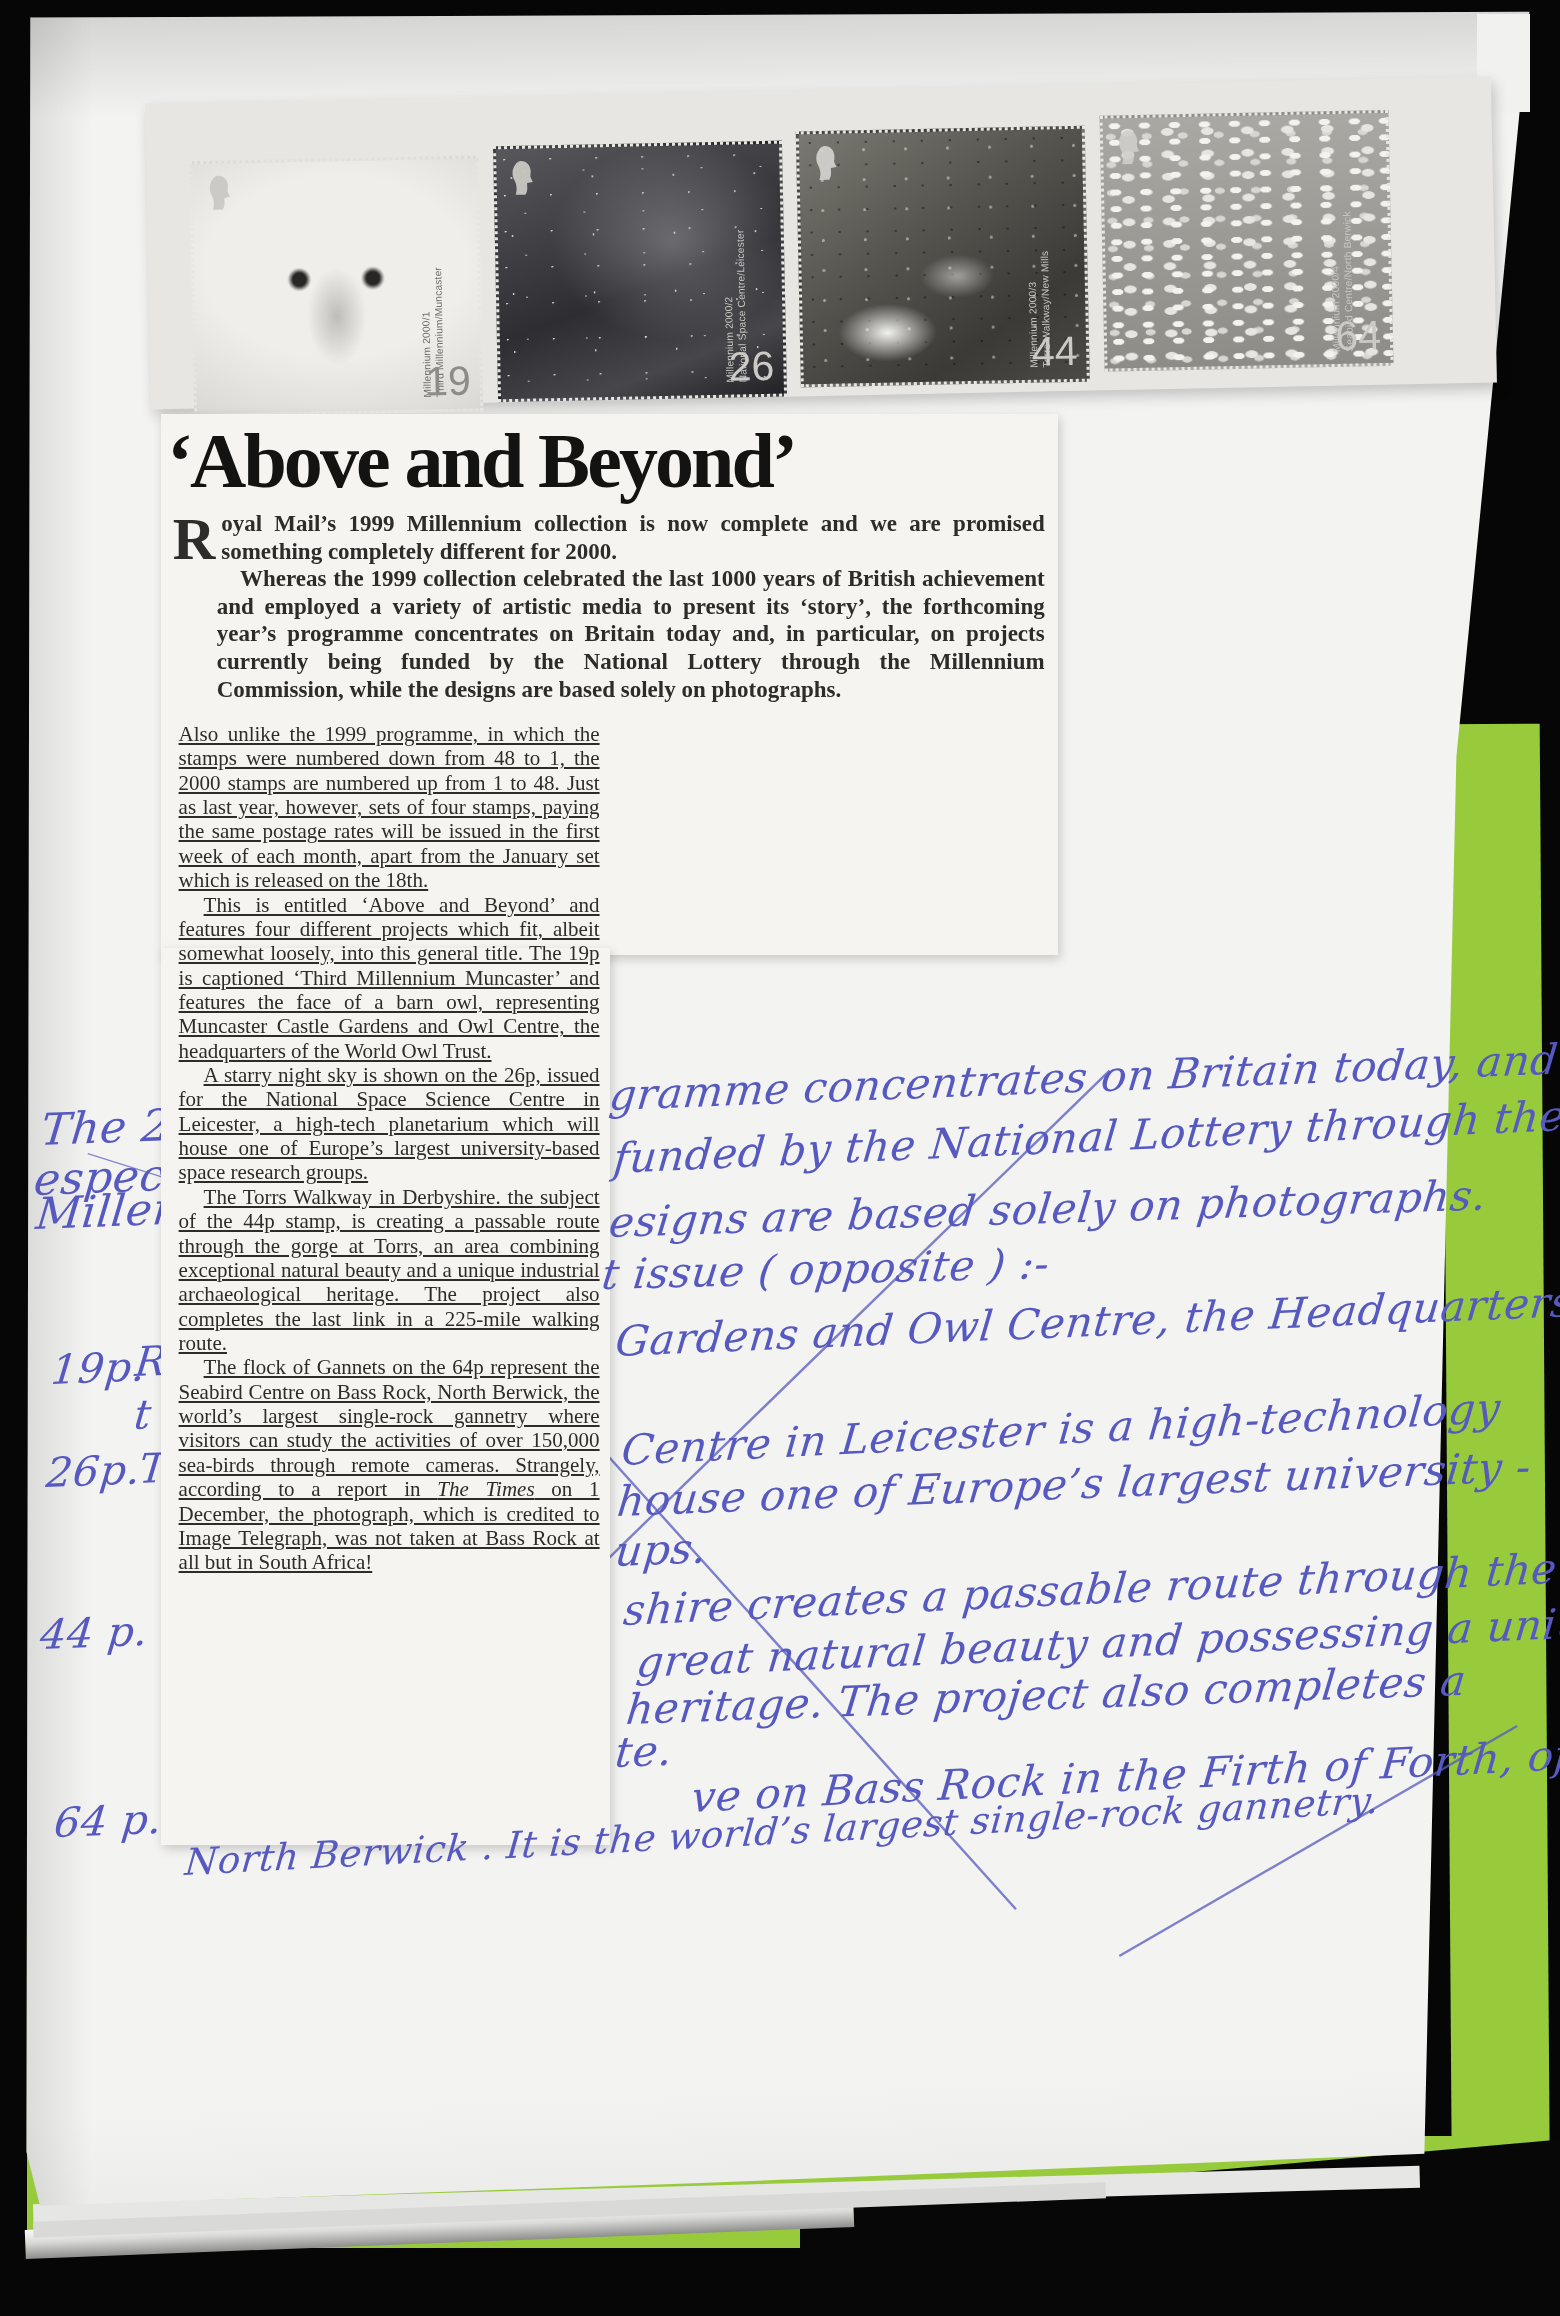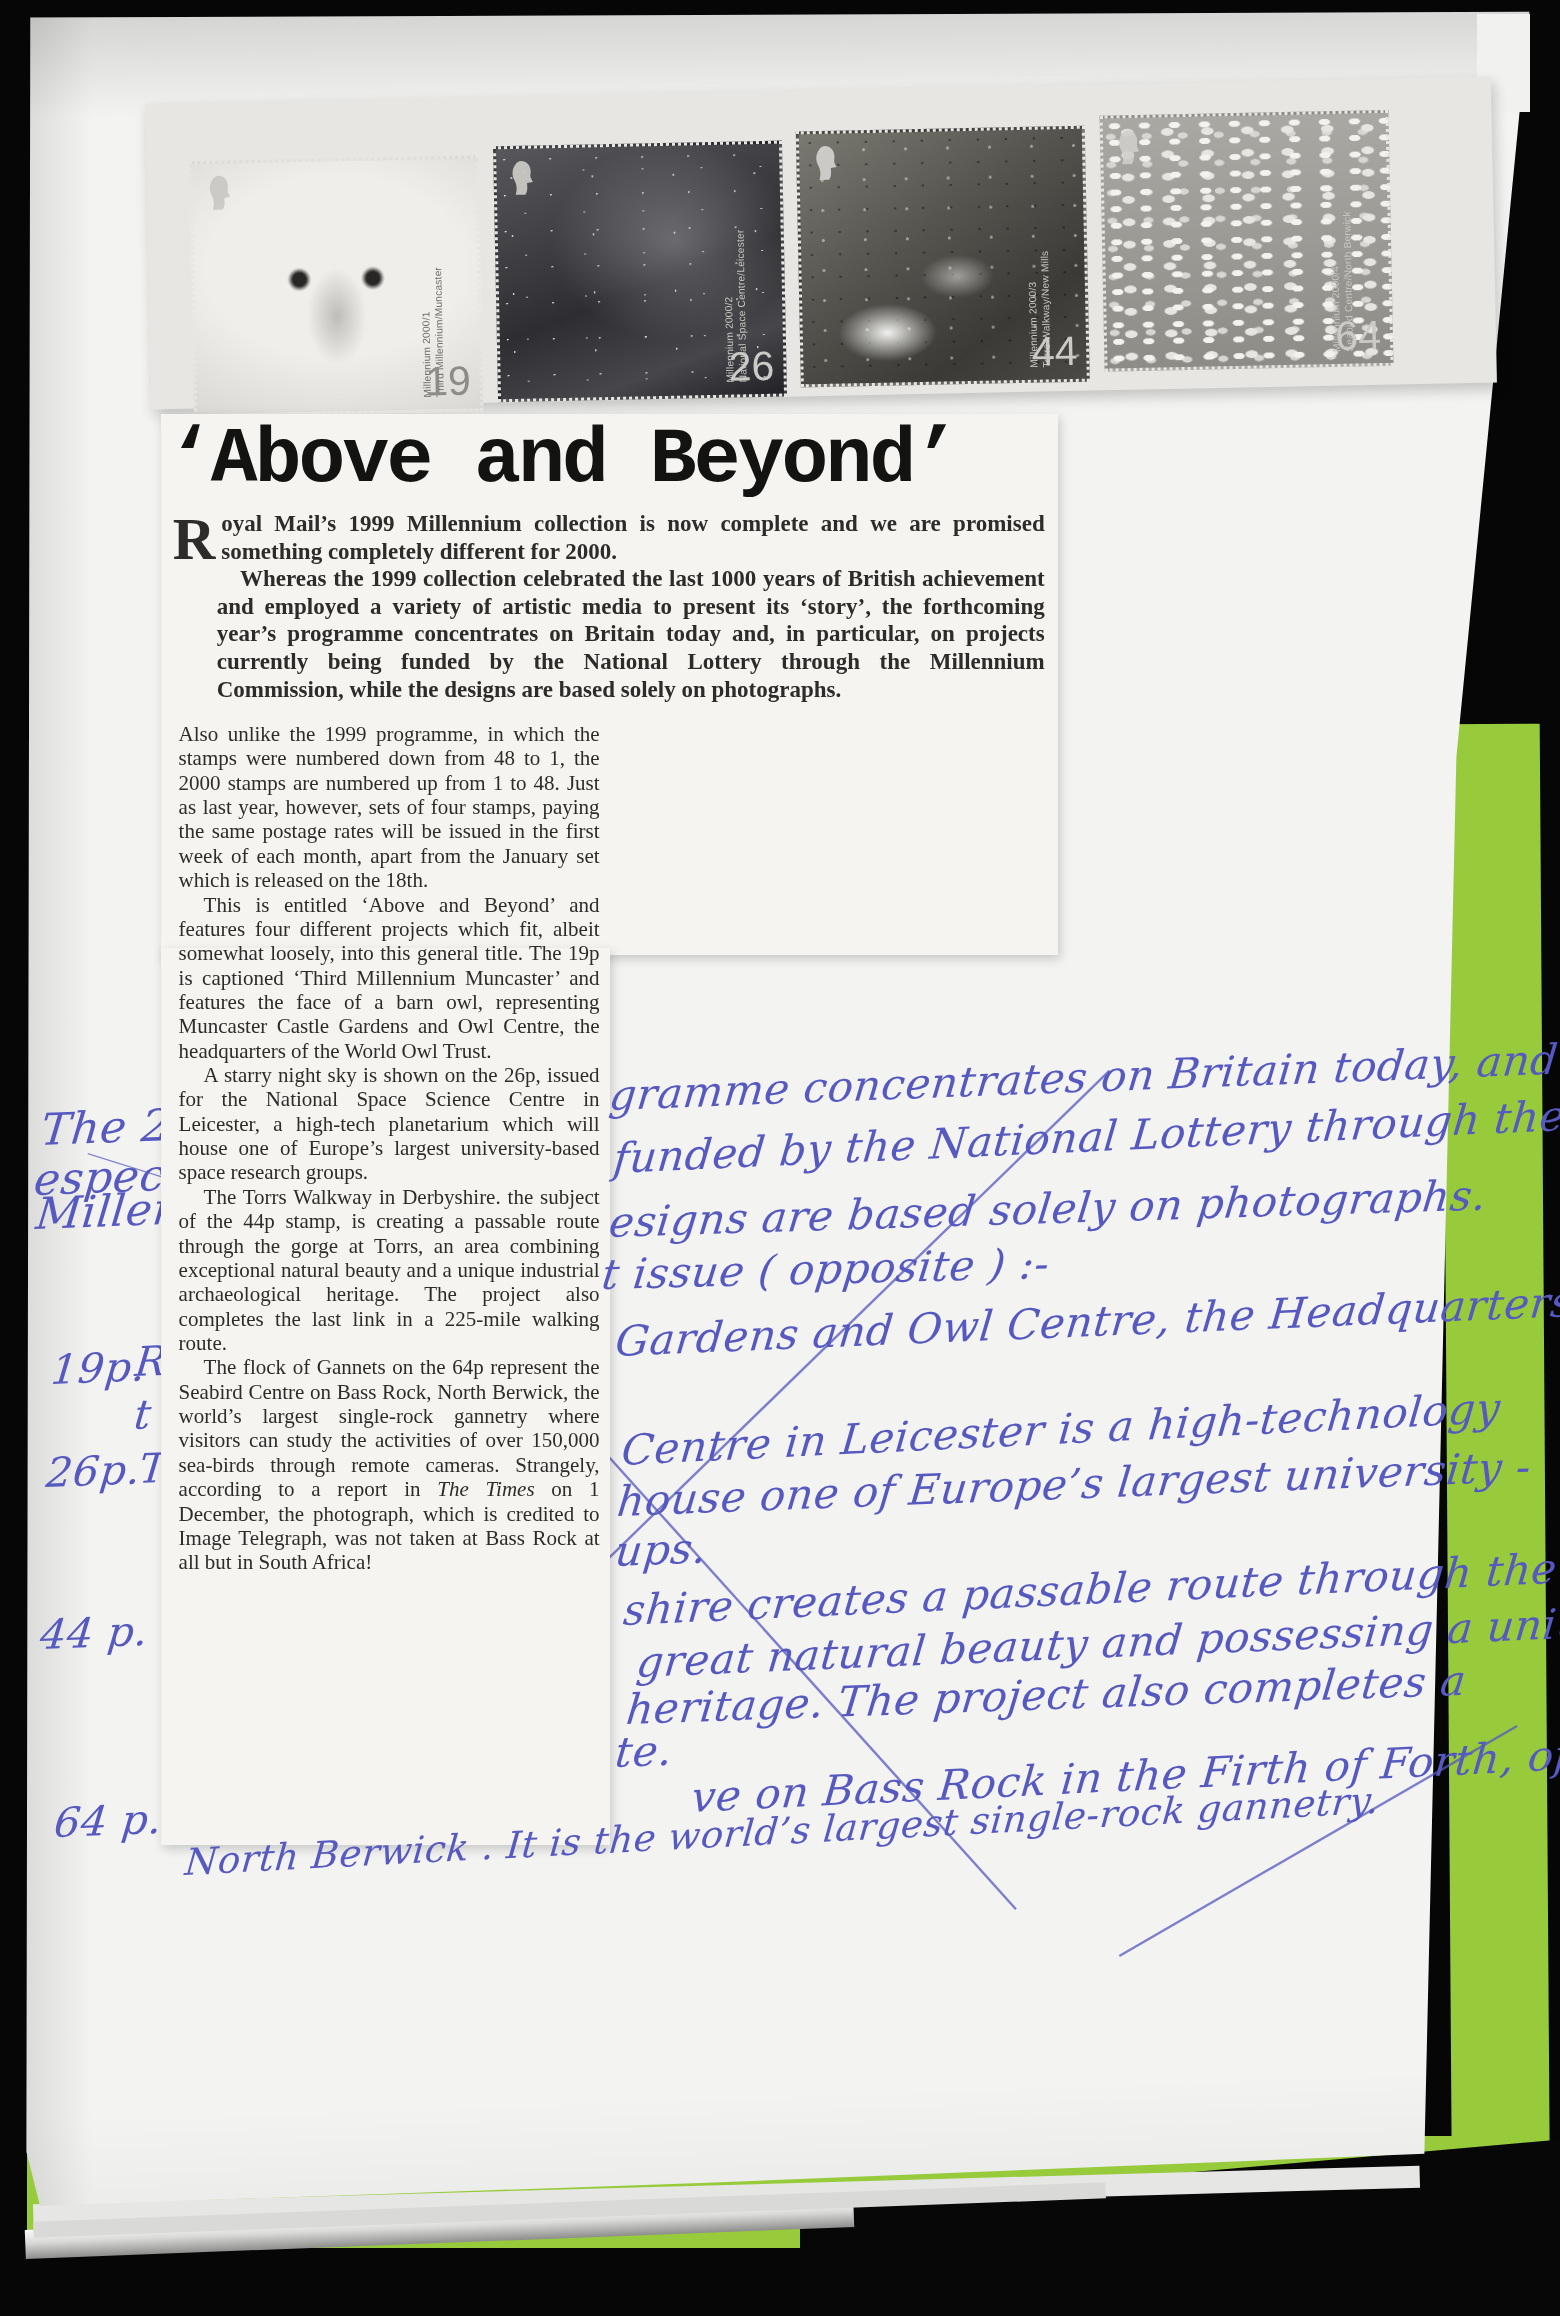--- a/index.html
+++ b/index.html
@@ -65,28 +65,28 @@
   .stamp-value{position:absolute;right:8.8px;bottom:3.9px;font-family:"Liberation Sans",sans-serif;
       font-size:41px;font-weight:400;}
   .tone-dark{color:#6f6e6a;}   .tone-dark .stamp-value{color:#8d8c88;}
   .tone-light{color:#c7c6c2;}  .tone-light .stamp-value{color:#cbcac6;}
   
   .clipping{position:absolute;left:161px;top:414px;width:897px;height:1434px;color:#2d2c2a;}
   .clip-bg{position:absolute;background:#f5f4f1;box-shadow:2px 3.9px 9.8px rgba(0,0,0,.18);}
   .clip-bg-top{left:0;top:0;width:897px;height:541px;}
   .clip-bg-bottom{left:0;top:534px;width:449px;height:897px;}
   .headline{position:absolute;left:5.9px;top:2px;width:887px;
-      font-family:Liberation Mono, monospace;font-weight:700;font-size:78px;
+      font-family:Liberation Serif, serif;font-weight:700;font-size:78px;
       letter-spacing:-2.9px;color:#131312;white-space:nowrap;}
   .intro{position:absolute;left:11.7px;top:96px;width:872px;font-weight:700;font-size:23px;
       line-height:1.2;text-align:justify;}
   .intro p{margin:0;}
   .intro p+p{text-indent:23.4px;margin-left:44px;}
   .dropcap{float:left;font-size:59px;line-height:.82;font-weight:700;margin:4.9px 5.9px 0 0;}
-  .col{position:absolute;top:308px;font-size:21px;line-height:1.16;text-align:justify;}
+  .col{position:absolute;top:308px;font-size:21px;line-height:1.16;text-align:justify;text-decoration:underline;}
   .col-left{left:17.6px;width:421px;}
   .col-right{left:464px;width:419px;}
   .col p{margin:0;text-indent:25px;}
   .col p:first-child{text-indent:0;}
   
   .hw{position:absolute;font-family:"DejaVu Serif",serif;font-style:italic;color:var(--ink_blue);
       white-space:nowrap;transform:skewX(-8deg) rotate(-2.2deg);transform-origin:left top;
       font-size:42px;letter-spacing:0.5px;}
   .hw-small{font-size:37px;}
   .hw-label{font-size:41px;}

